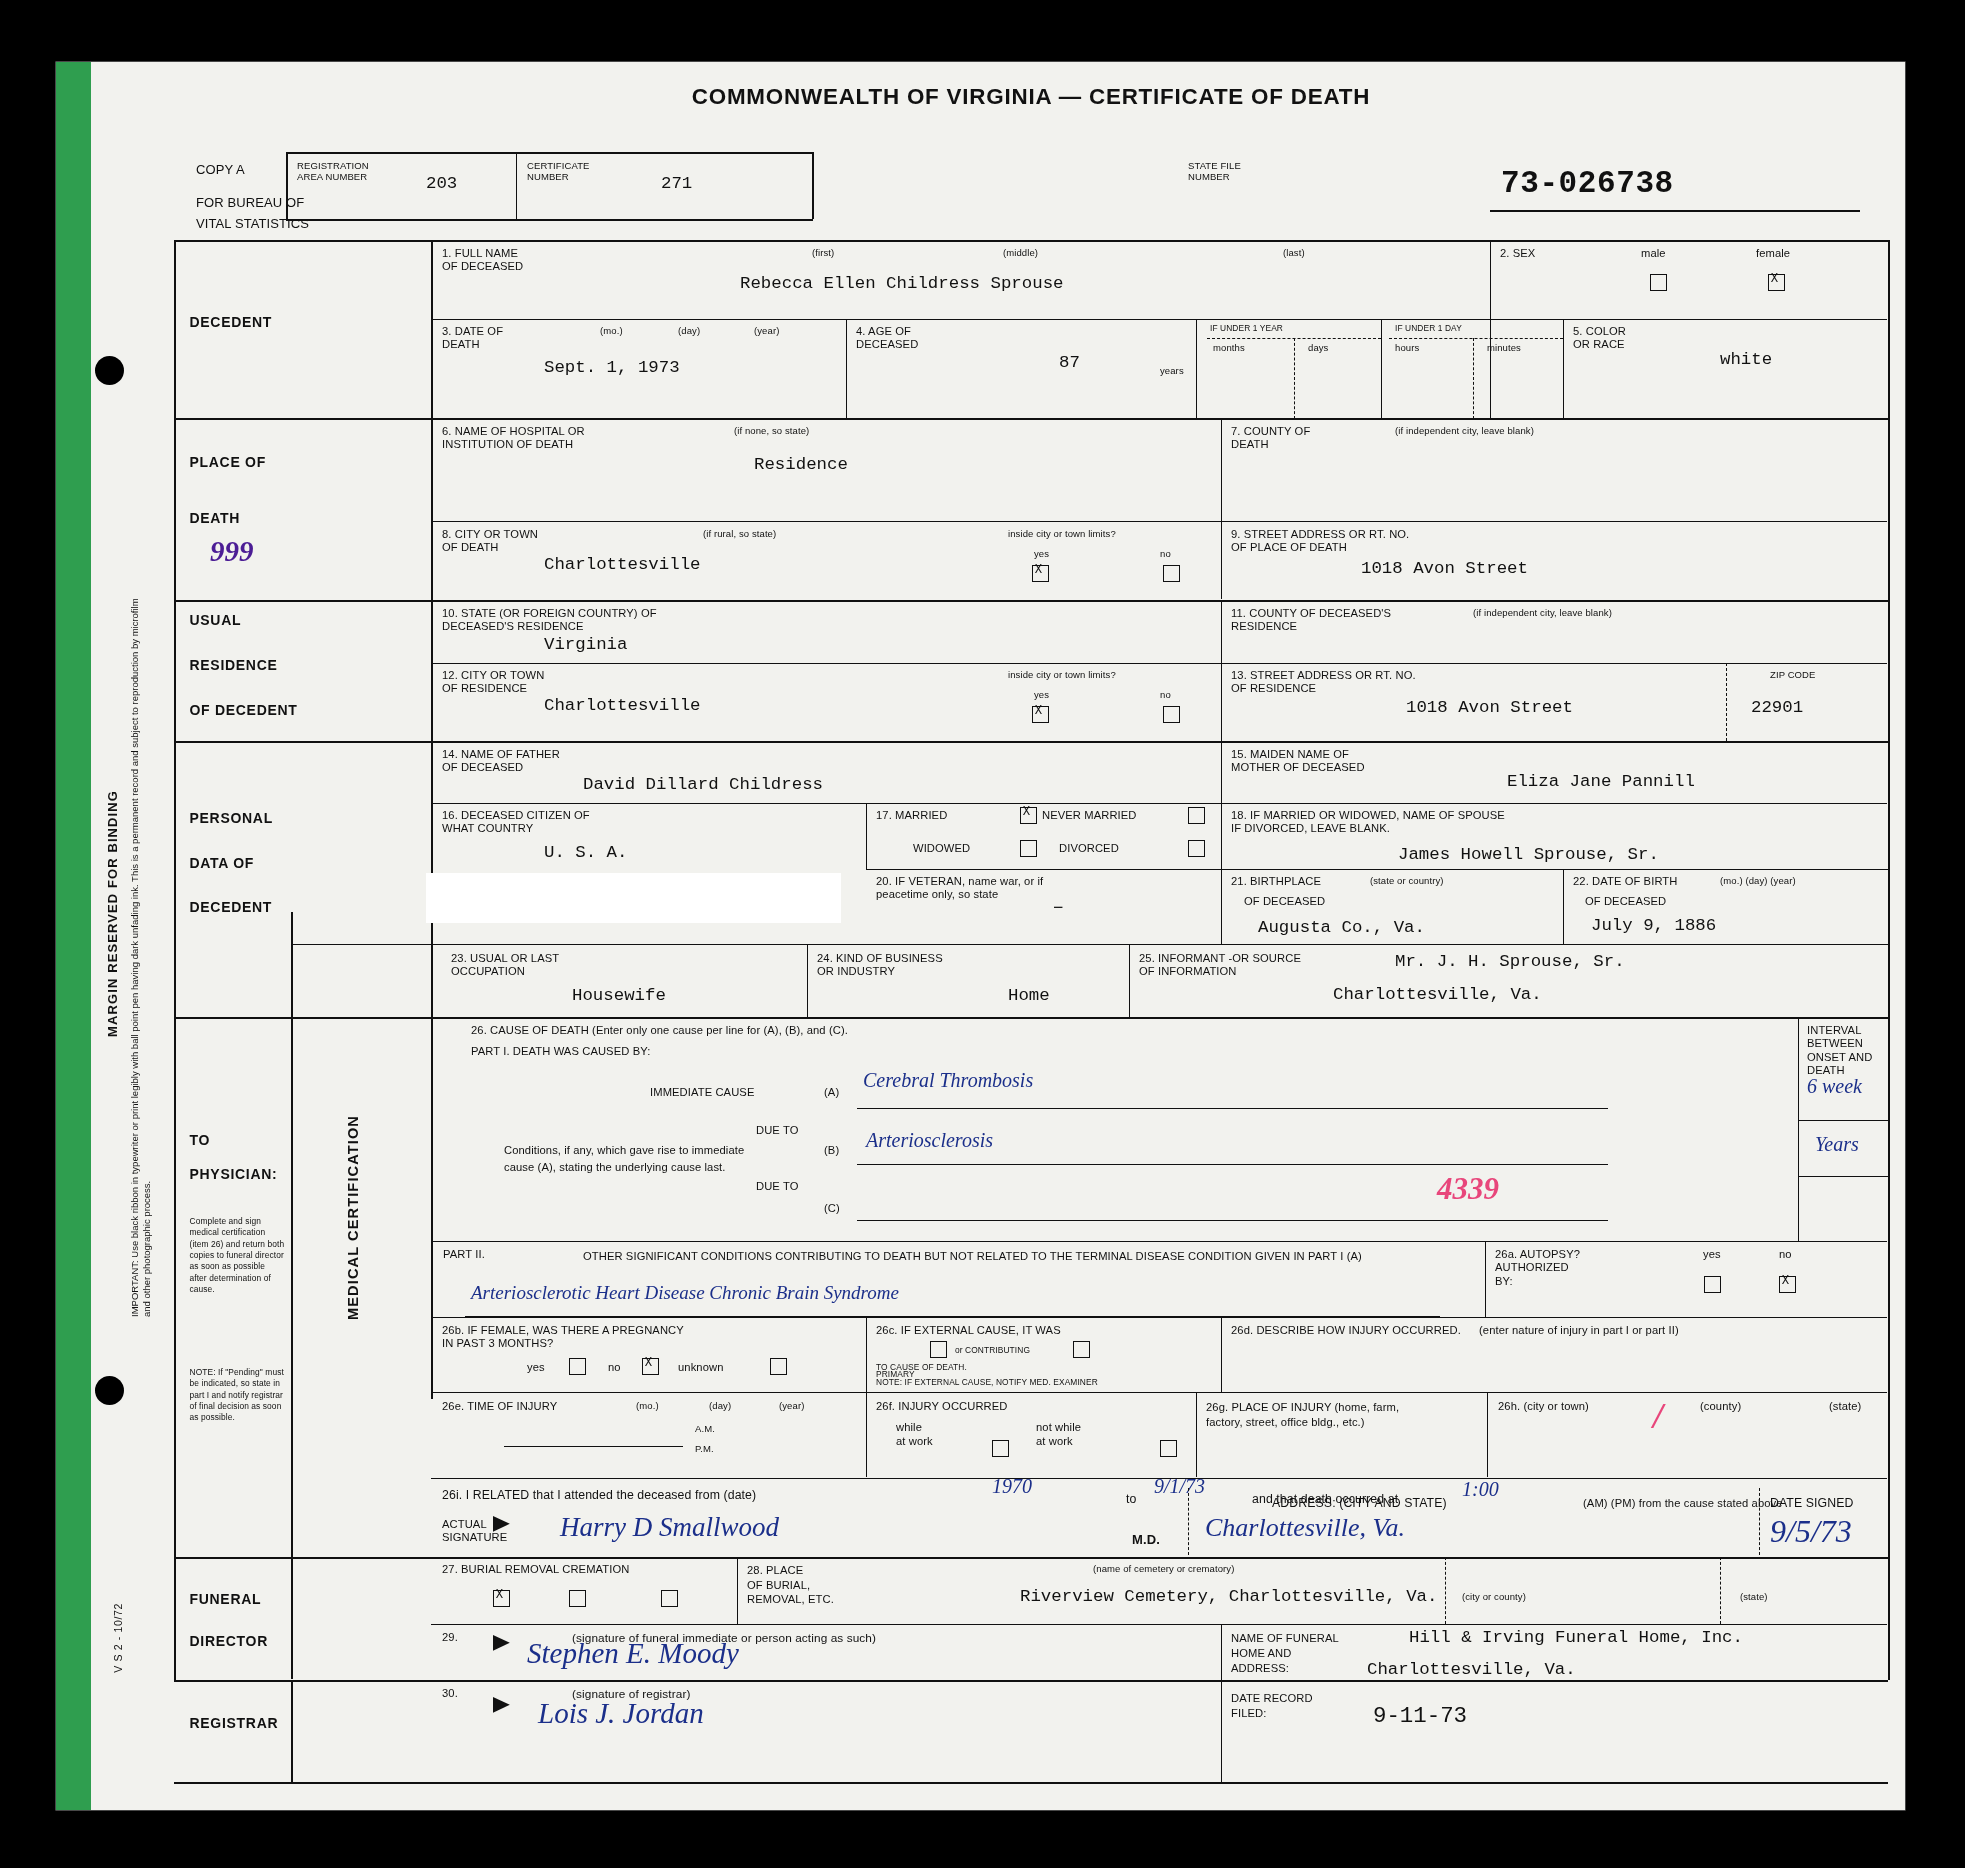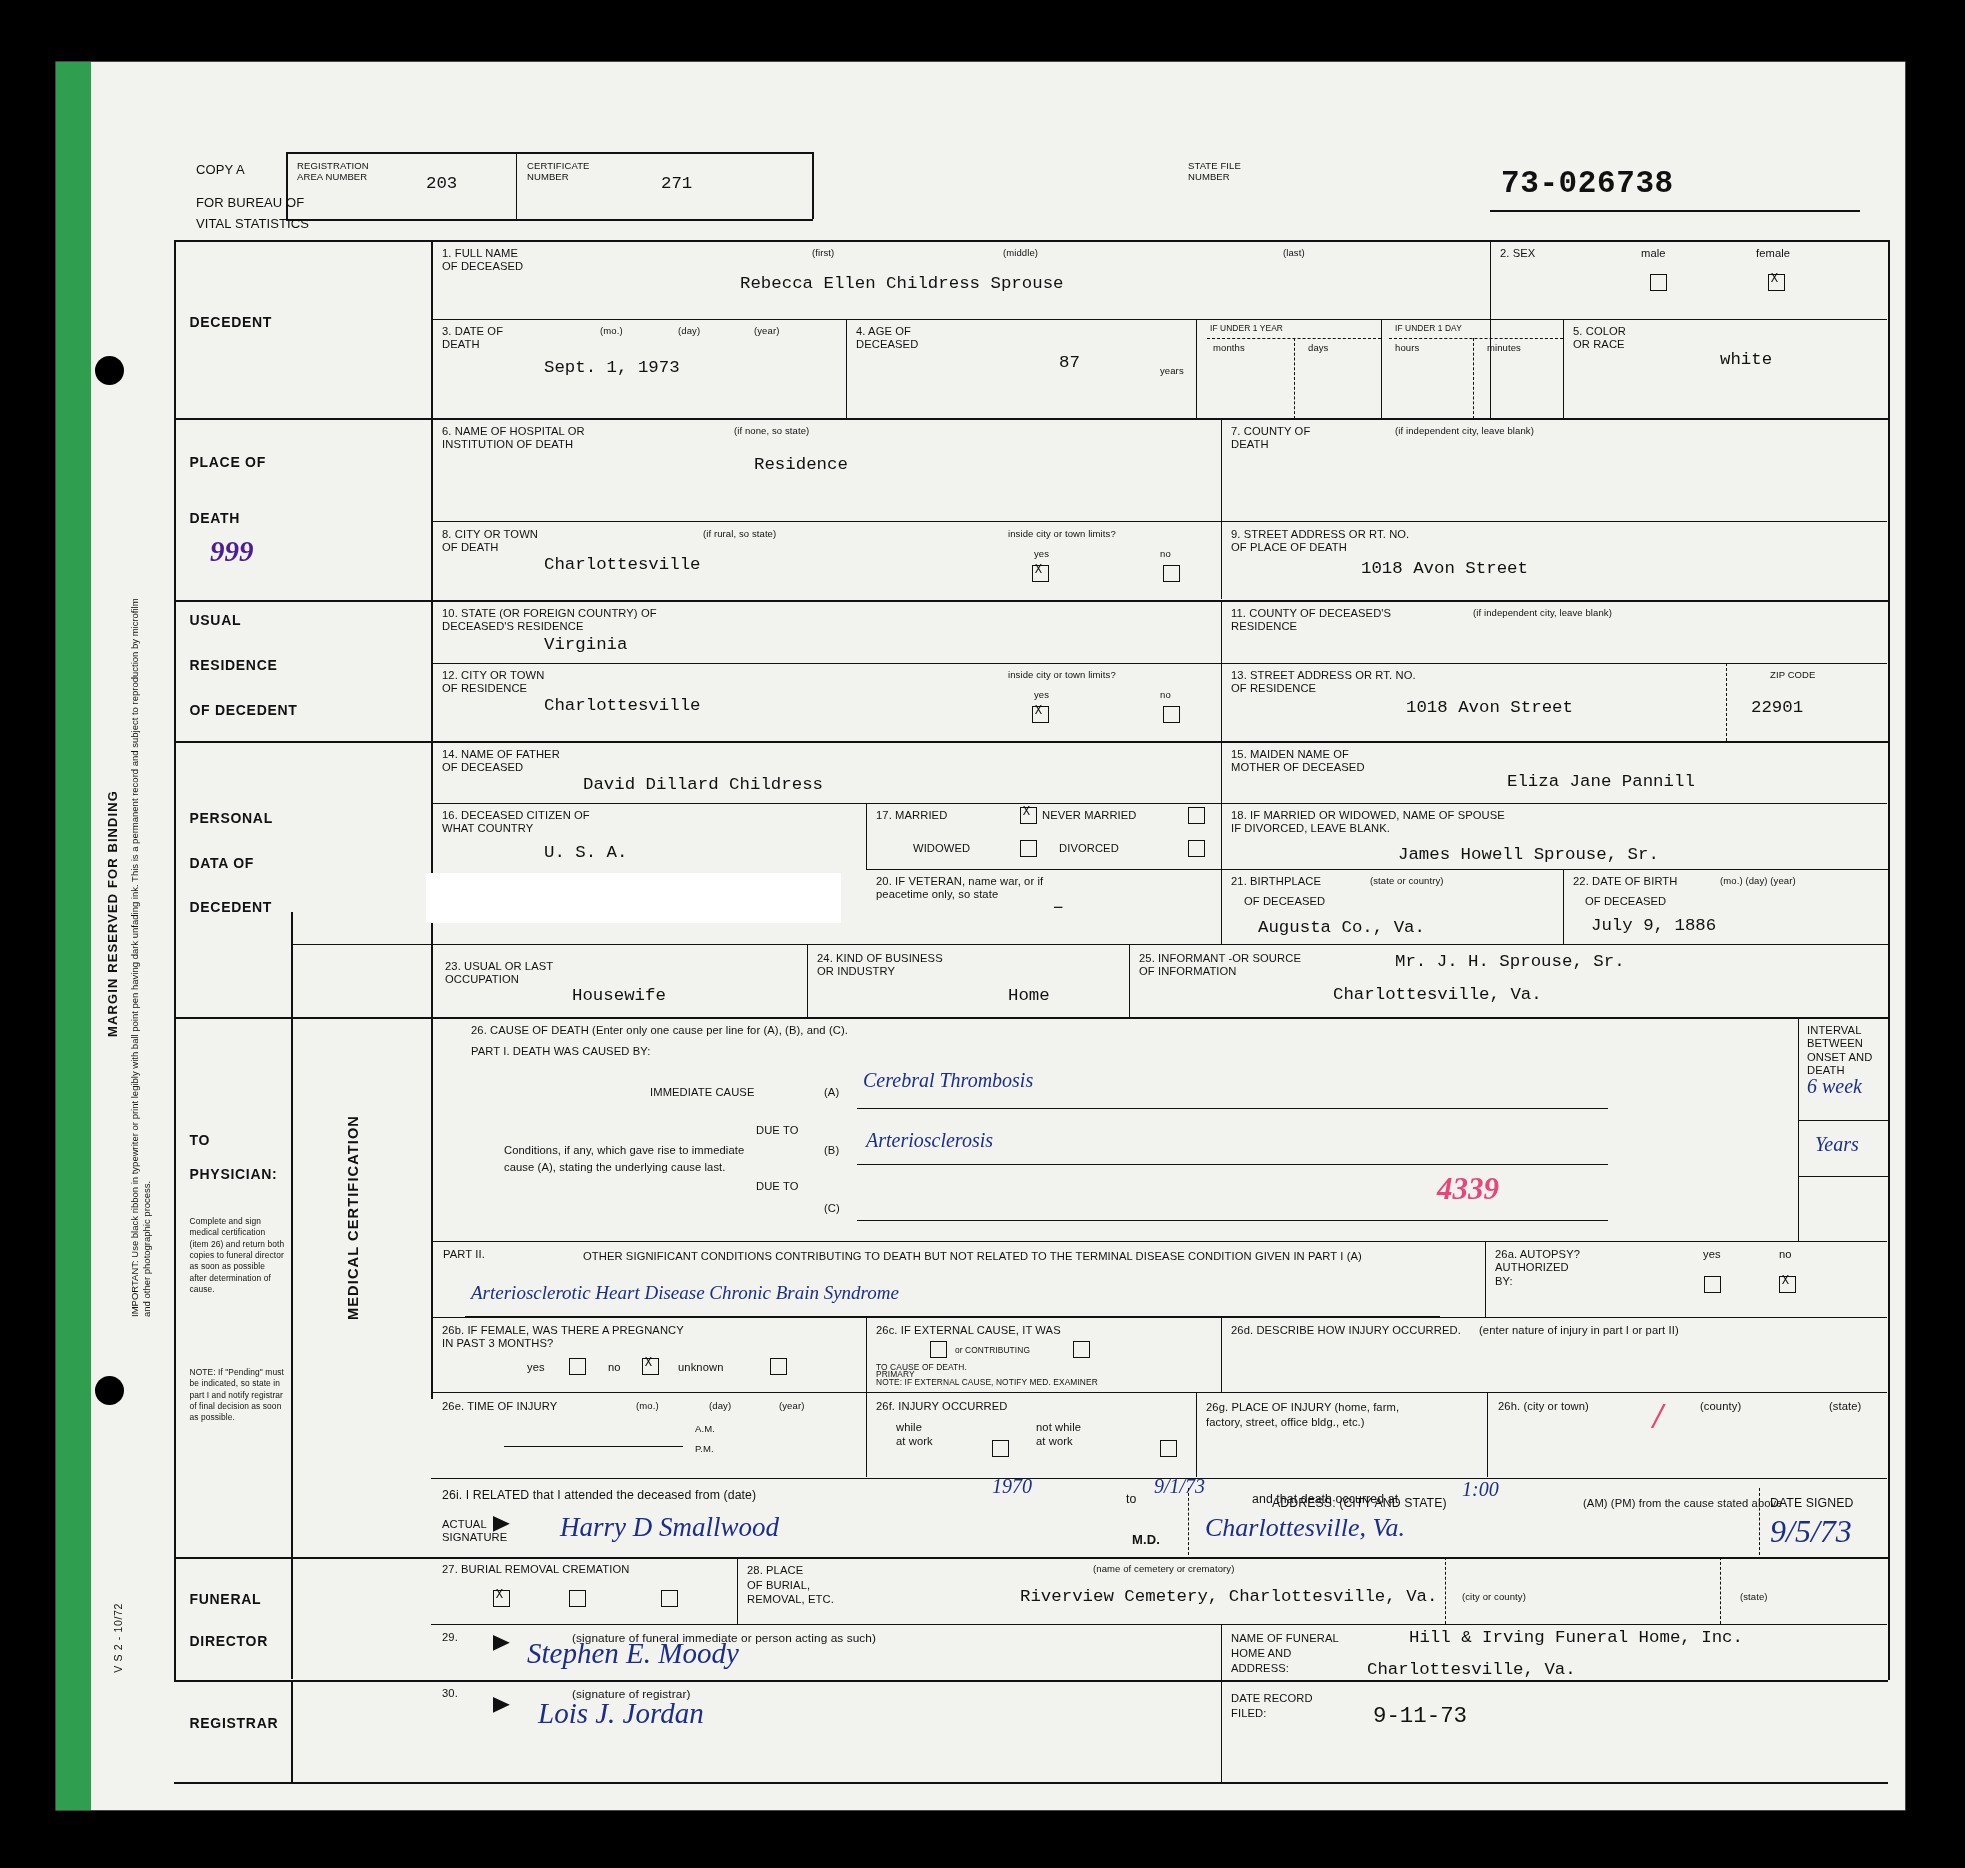--- a/index.html
+++ b/index.html
@@ -45,20 +45,21 @@
     <div class="sidestrip"></div>
     <div class="hole" style="left:39px;top:294px;"></div>
     <div class="hole" style="left:39px;top:1314px;"></div>
 
     <div class="vtext bold" style="left:49px;top:728px;">MARGIN RESERVED FOR BINDING</div>
     <div class="vsmall" style="left:73px;top:527px;height:728px;">IMPORTANT: Use black ribbon in typewriter or print legibly with ball point pen having dark unfading ink. This is a permanent record and subject to reproduction by microfilm and other photographic process.</div>
     <div class="vtext" style="left:56px;top:1541px;font-size:10.6px;letter-spacing:0.6px;">V S 2 - 10/72</div>
 
     <div class="form">
 
+      <div class="t-title">COMMONWEALTH OF VIRGINIA — CERTIFICATE OF DEATH</div>
 
       <div class="lbl" style="left:39px;top:100px;font-size:13px;">COPY A</div>
       <div class="lbl" style="left:39px;top:133px;font-size:13px;">FOR BUREAU OF</div>
       <div class="lbl" style="left:39px;top:154px;font-size:13px;">VITAL STATISTICS</div>
 
       <div class="hline thick" style="left:129px;top:90px;width:527px;"></div>
       <div class="vline thick" style="left:129px;top:90px;height:67px;"></div>
       <div class="vline" style="left:359px;top:90px;height:67px;"></div>
       <div class="vline thick" style="left:655px;top:90px;height:67px;"></div>
       <div class="hline thick" style="left:129px;top:157px;width:527px;"></div>
@@ -240,21 +241,21 @@
       <div class="lbl" style="left:1087px;top:833px;">OF DECEASED</div>
       <div class="val" style="left:1101px;top:856px;">Augusta Co., Va.</div>
       <div class="vline" style="left:1406px;top:807px;height:76px;"></div>
       <div class="lbl" style="left:1416px;top:813px;">22. DATE OF BIRTH</div>
       <div class="lbl sm" style="left:1563px;top:813px;">(mo.) (day) (year)</div>
       <div class="lbl" style="left:1428px;top:833px;">OF DECEASED</div>
       <div class="val" style="left:1434px;top:854px;">July 9, 1886</div>
 
       <div class="hline" style="left:134px;top:882px;width:1597px;"></div>
 
-      <div class="lbl" style="left:288px;top:890px;white-space:pre-line;margin-top:8px;">23. USUAL OR LAST
+      <div class="lbl" style="left:294px;top:890px;white-space:pre-line;">23. USUAL OR LAST
       OCCUPATION</div>
       <div class="val" style="left:415px;top:924px;">Housewife</div>
       <div class="vline" style="left:650px;top:882px;height:73px;"></div>
       <div class="lbl" style="left:660px;top:890px;white-space:pre-line;">24. KIND OF BUSINESS
       OR INDUSTRY</div>
       <div class="val" style="left:851px;top:924px;">Home</div>
       <div class="vline" style="left:972px;top:882px;height:73px;"></div>
       <div class="lbl" style="left:982px;top:890px;white-space:pre-line;">25. INFORMANT -OR SOURCE
       OF INFORMATION</div>
       <div class="val" style="left:1238px;top:890px;">Mr. J. H. Sprouse, Sr.</div>

